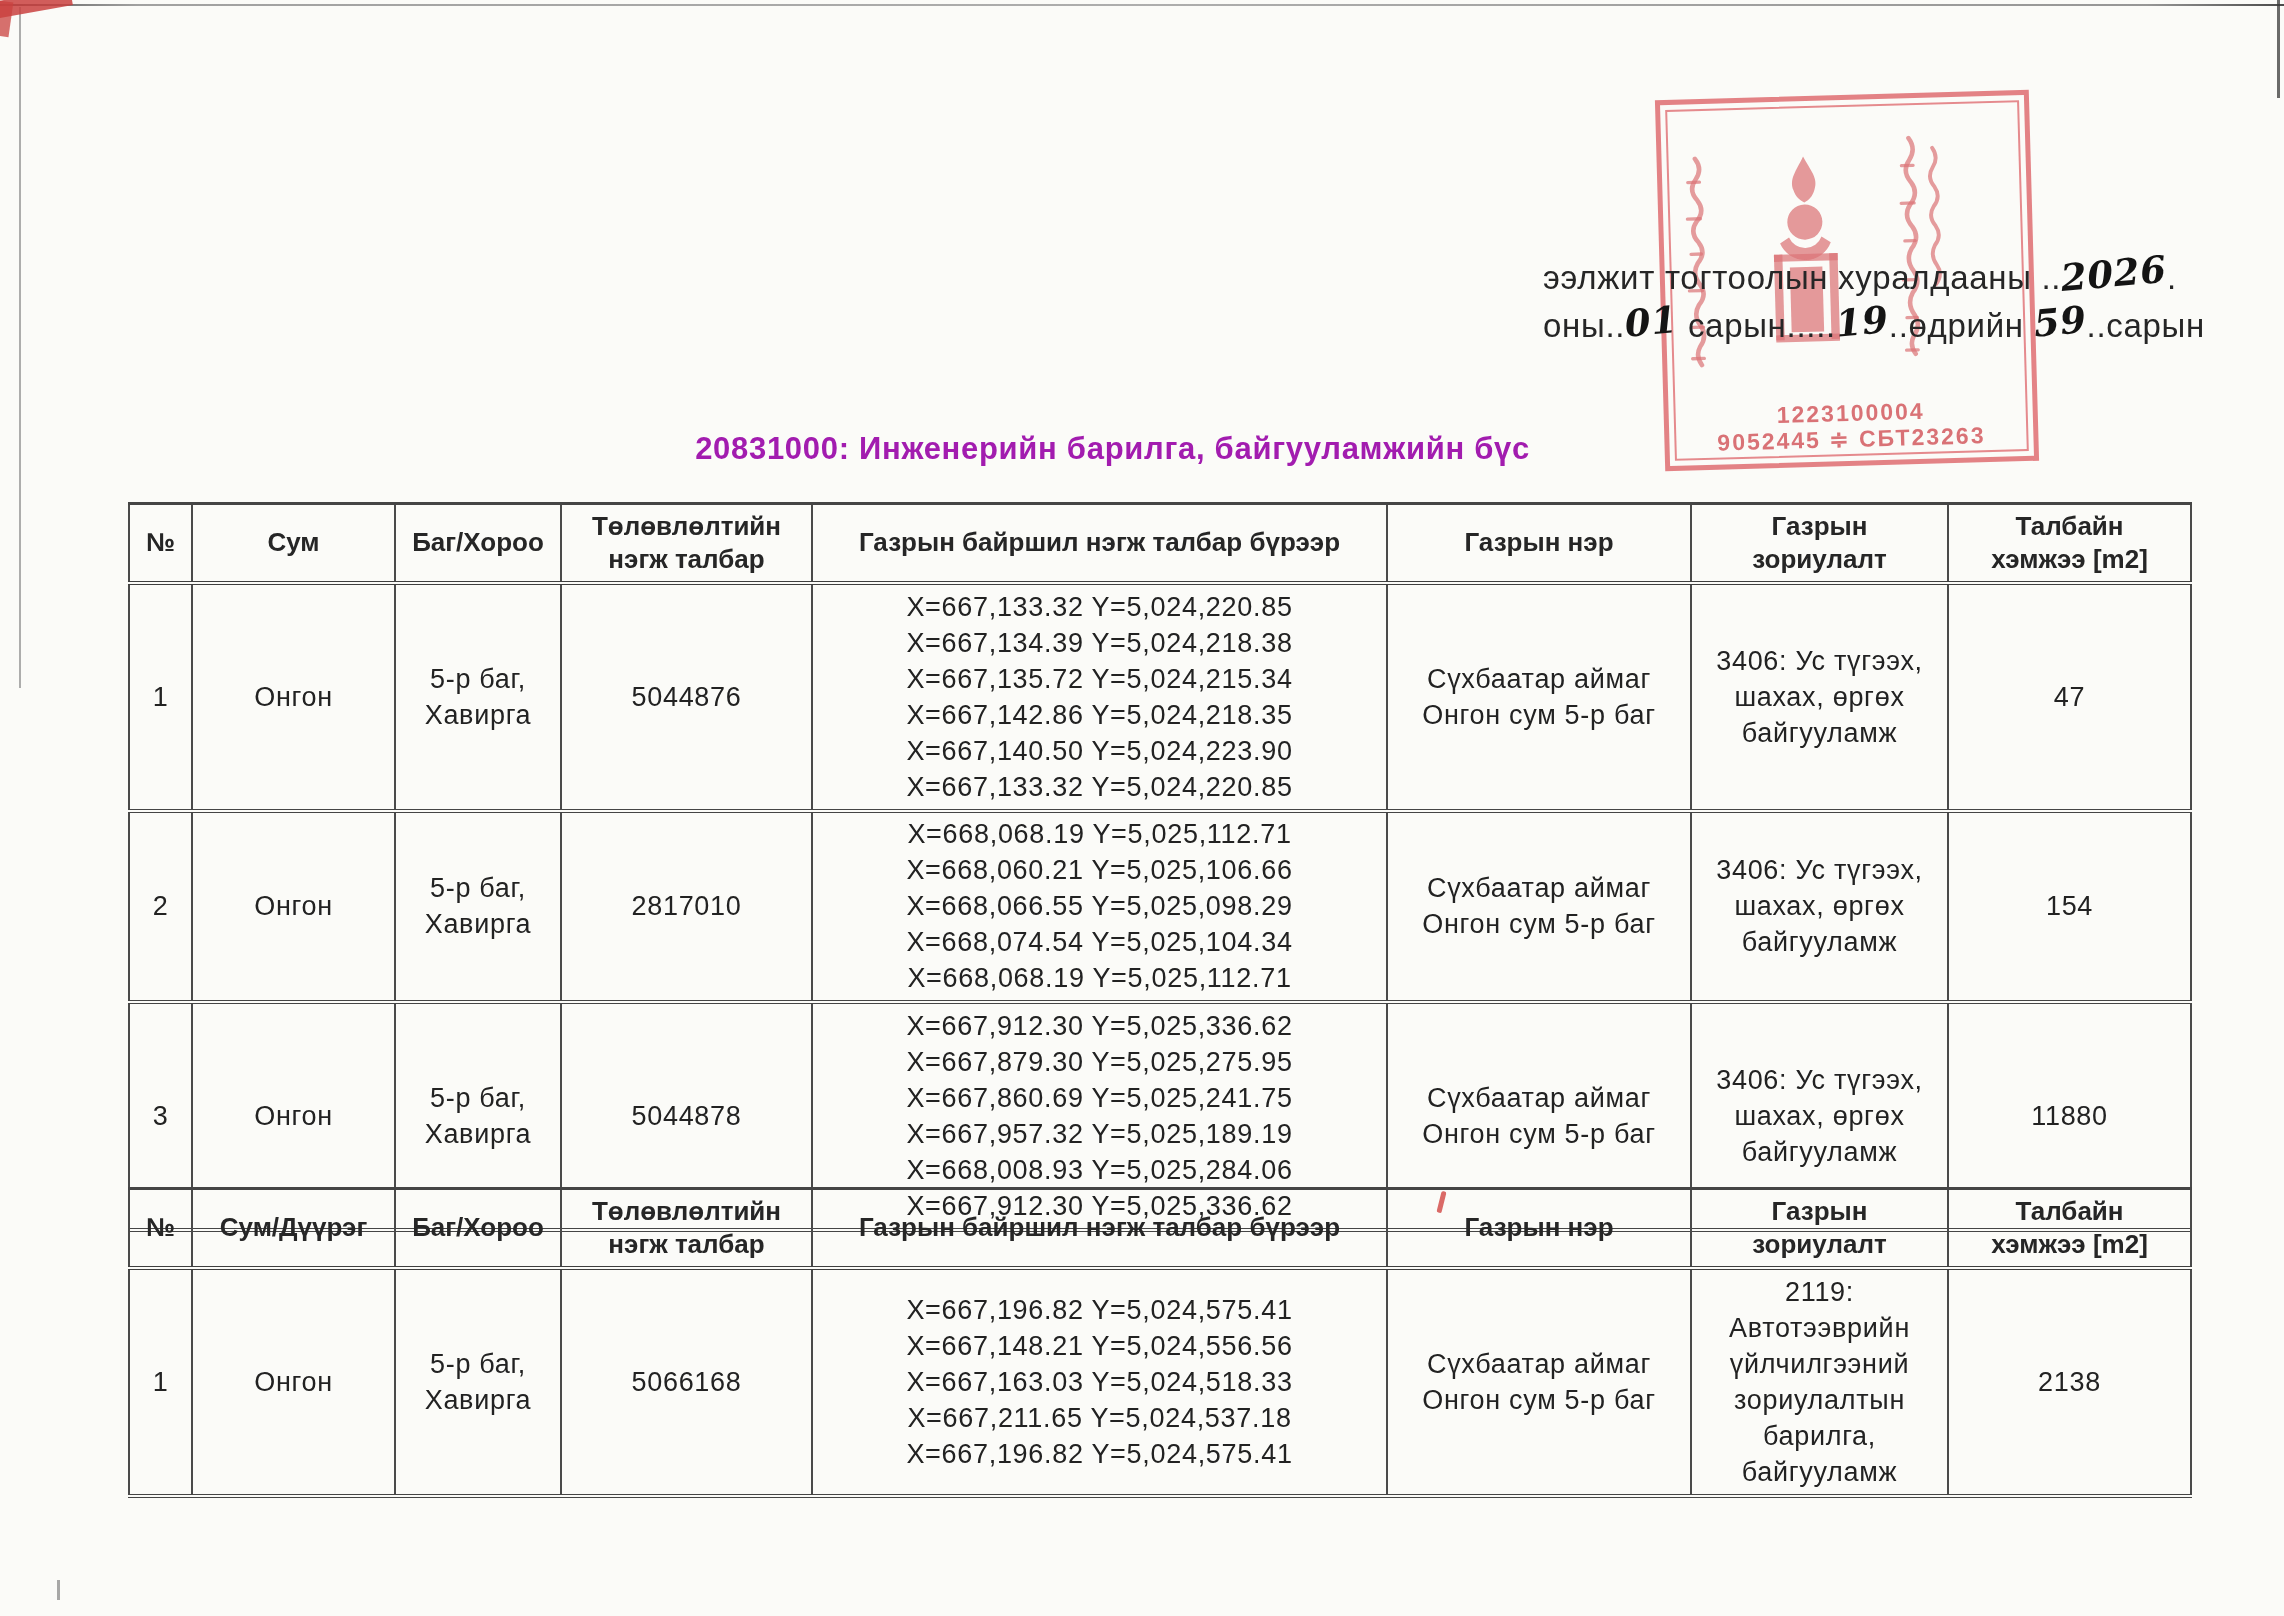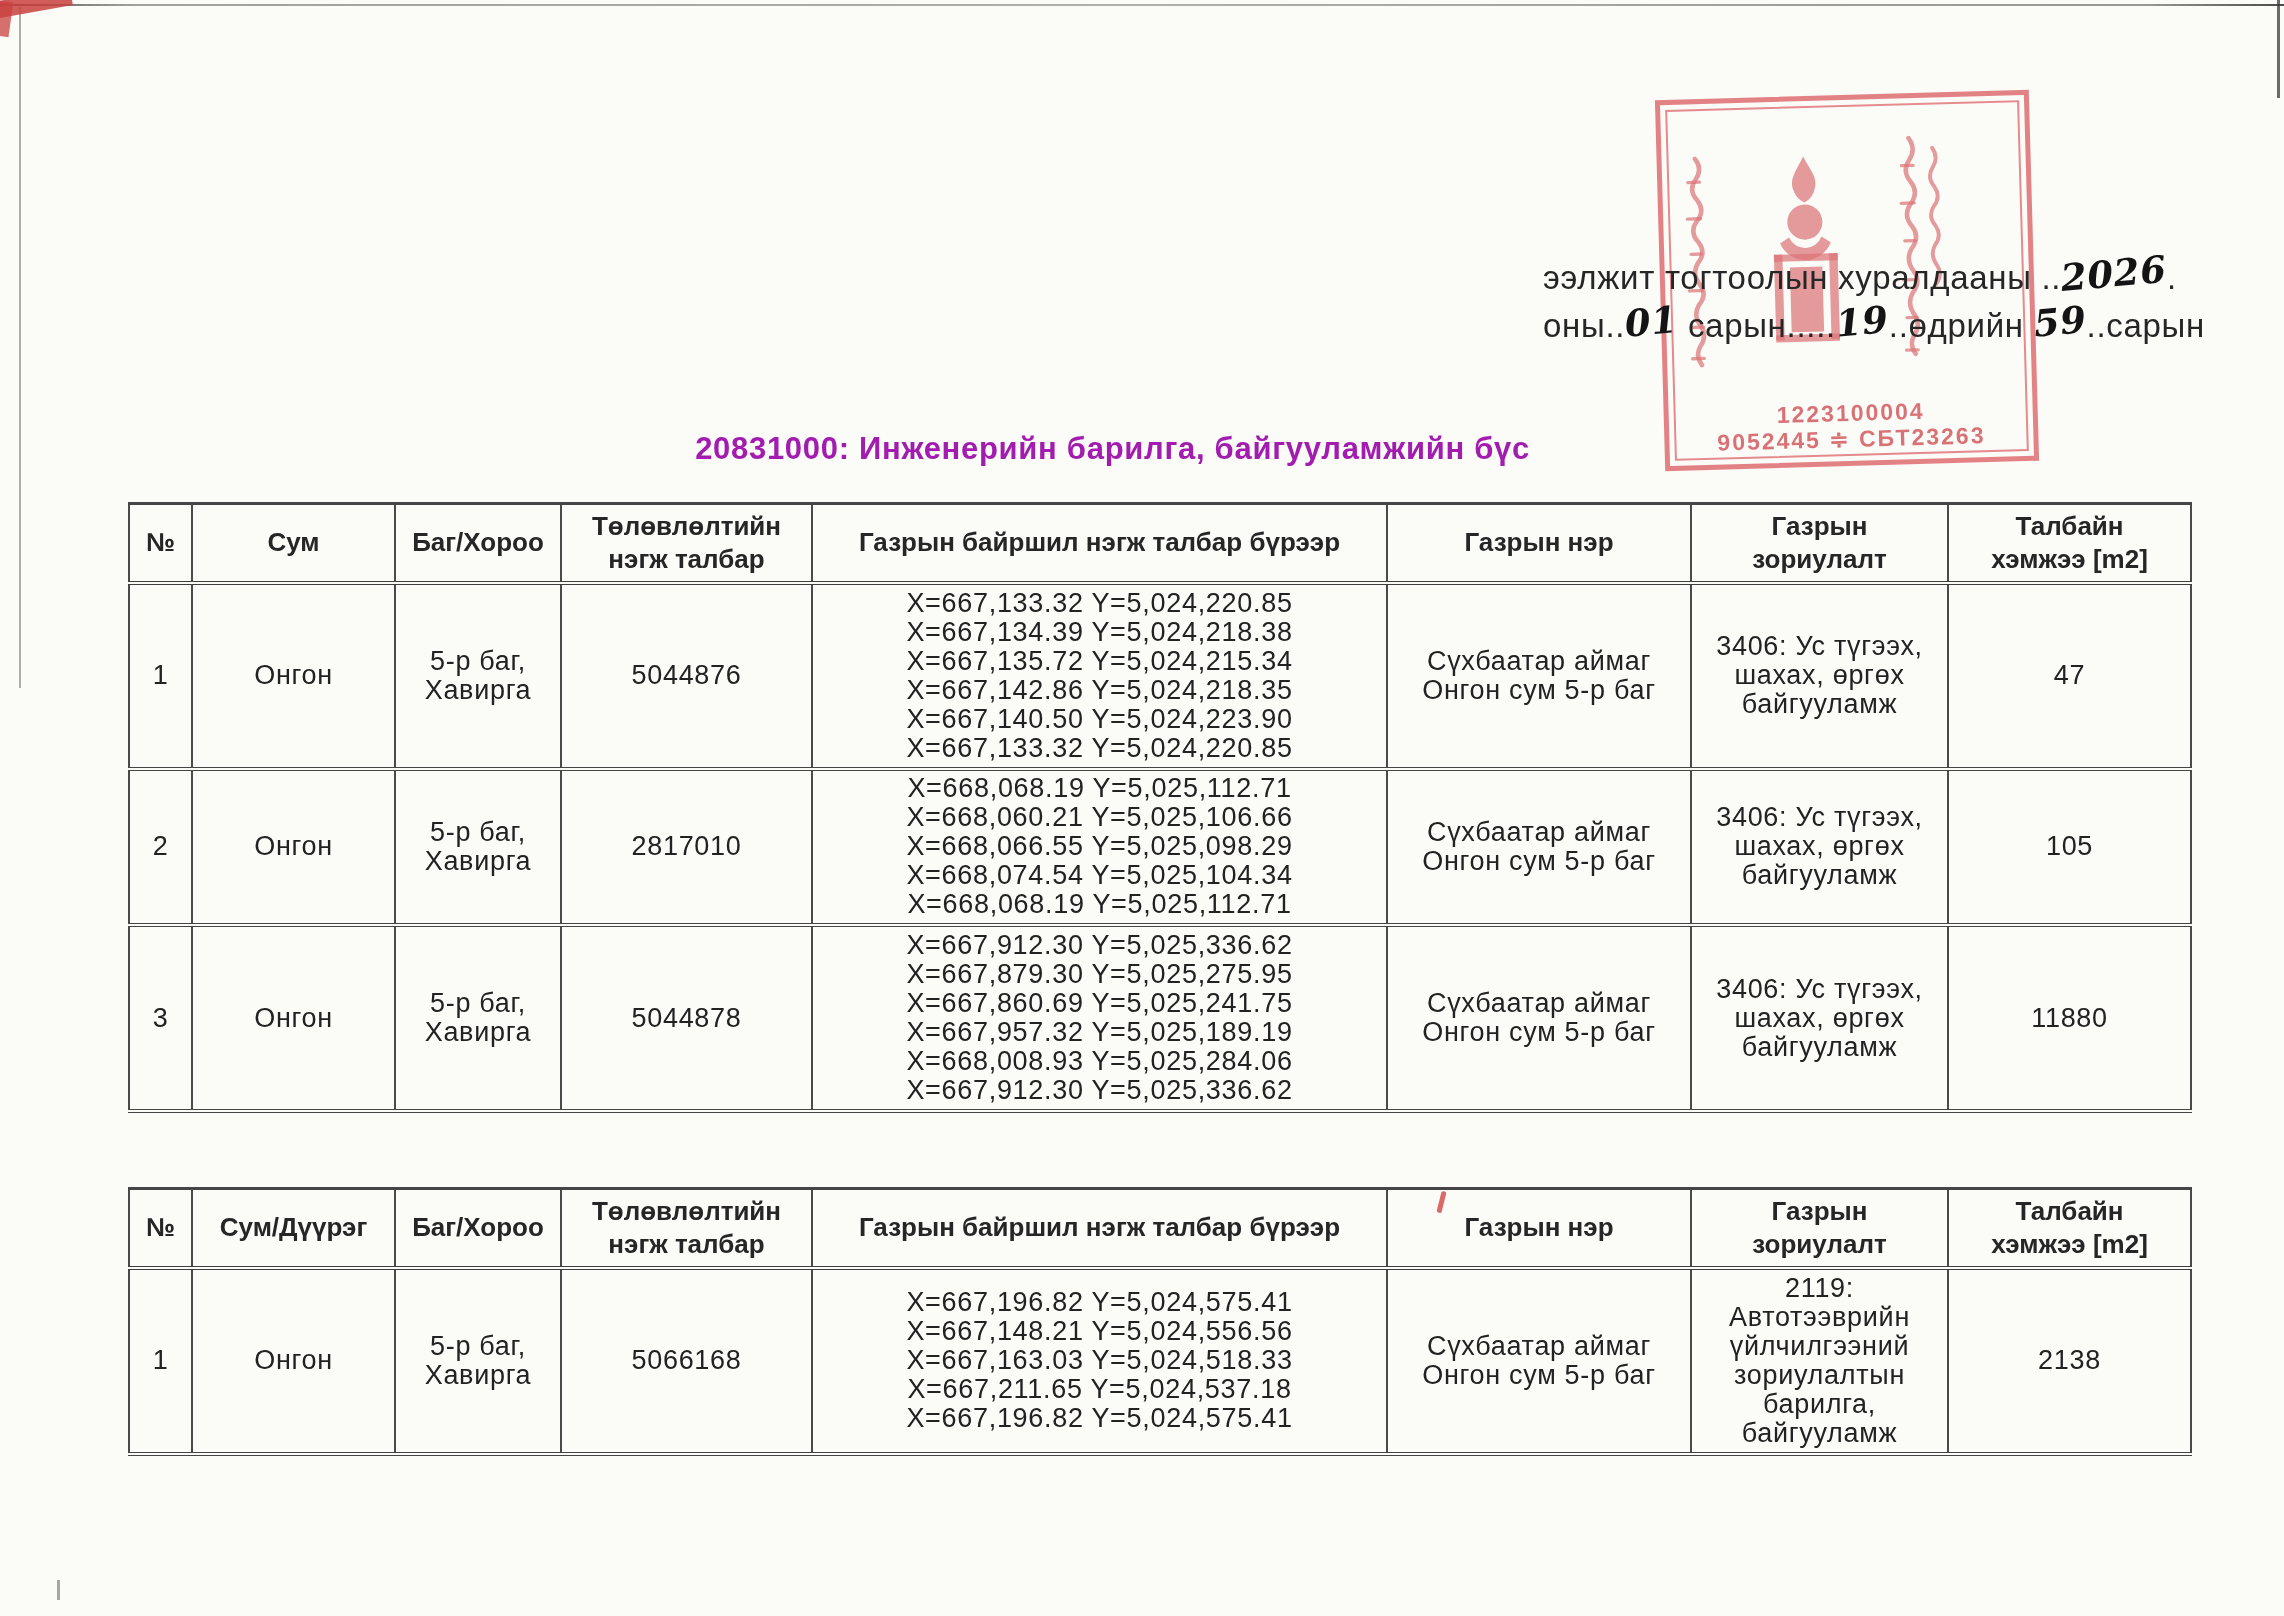--- a/index.html
+++ b/index.html
@@ -50,21 +50,21 @@
     border-left:2px solid #4a4a4a;border-right:2px solid #4a4a4a;
     text-align:center;vertical-align:middle;padding:3.9px 5.2px;
     white-space:pre-line;overflow:hidden;
   }
   table.doc thead th{
     border-top:3.3px solid #454545;border-bottom:4.6px double #3f3f3f;
     height:68px;font-size:26px;line-height:33px;font-weight:700;color:#262626;
   }
   table.doc tbody td{
     border-bottom:4.6px double #454545;
-    font-size:27px;line-height:29px;letter-spacing:0.7px;color:#222;
+    font-size:27px;line-height:36px;letter-spacing:0.7px;color:#222;
   }
 </style>
 </head>
 <body>
 
 <div class="page">
 
   <div class="top-edge"></div>
   <div class="left-edge"></div>
   <div class="right-edge"></div>
@@ -171,21 +171,21 @@
         <td>X=668,068.19 Y=5,025,112.71
 X=668,060.21 Y=5,025,106.66
 X=668,066.55 Y=5,025,098.29
 X=668,074.54 Y=5,025,104.34
 X=668,068.19 Y=5,025,112.71</td>
         <td>Сүхбаатар аймаг
 Онгон сум 5-р баг</td>
         <td>3406: Ус түгээх,
 шахах, өргөх
 байгууламж</td>
-        <td>105</td>
+        <td>154</td>
       </tr>
       <tr>
         <td>3</td>
         <td>Онгон</td>
         <td>5-р баг,
 Хавирга</td>
         <td>5044878</td>
         <td>X=667,912.30 Y=5,025,336.62
 X=667,879.30 Y=5,025,275.95
 X=667,860.69 Y=5,025,241.75

